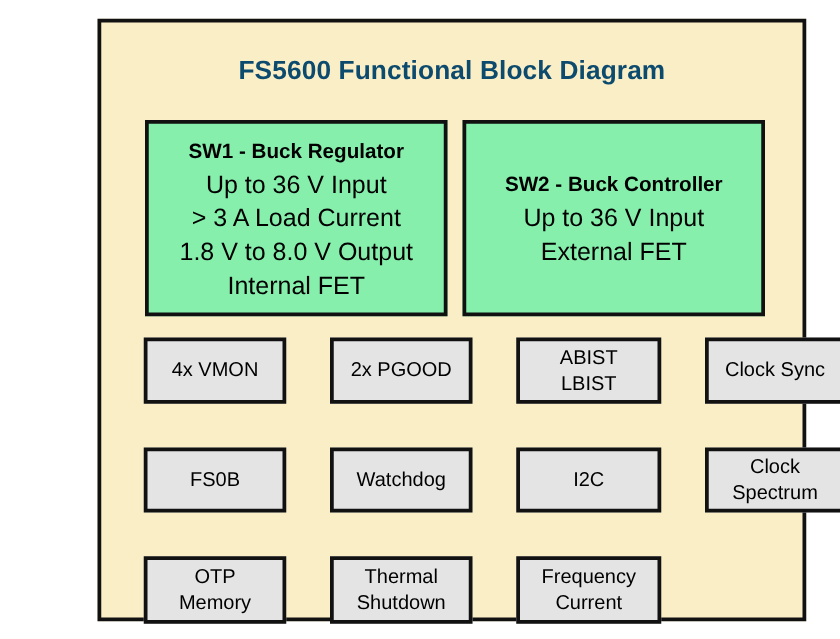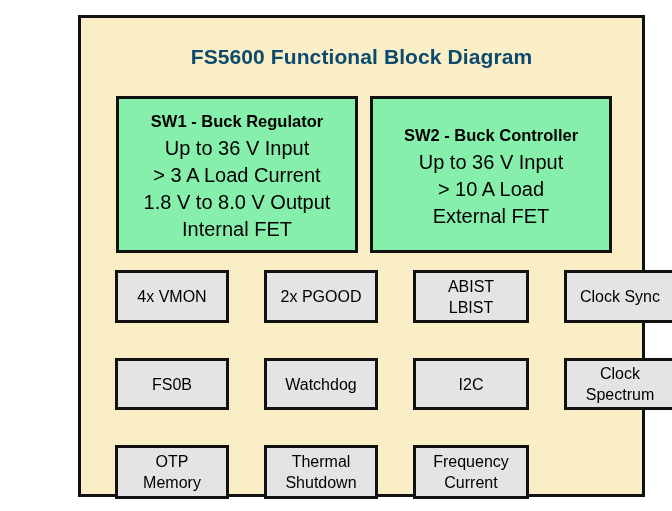--- a/index.html
+++ b/index.html
@@ -114,21 +114,20 @@
     <div class="sw-heading">SW1 - Buck Regulator</div>
     <div class="sw-line">Up to 36 V Input</div>
     <div class="sw-line">&gt; 3 A Load Current</div>
     <div class="sw-line">1.8 V to 8.0 V Output</div>
     <div class="sw-line">Internal FET</div>
   </div>
 
   <div id="sw-block-2" class="sw-block">
     <div class="sw-heading">SW2 - Buck Controller</div>
     <div class="sw-line">Up to 36 V Input</div>
-    <div class="sw-line">&gt; 10 A Load</div>
     <div class="sw-line">External FET</div>
   </div>
 
   <div id="feature-grid">
 
     <div class="feature-box">
       <div class="feature-line">4x VMON</div>
     </div>
 
     <div class="feature-box">

